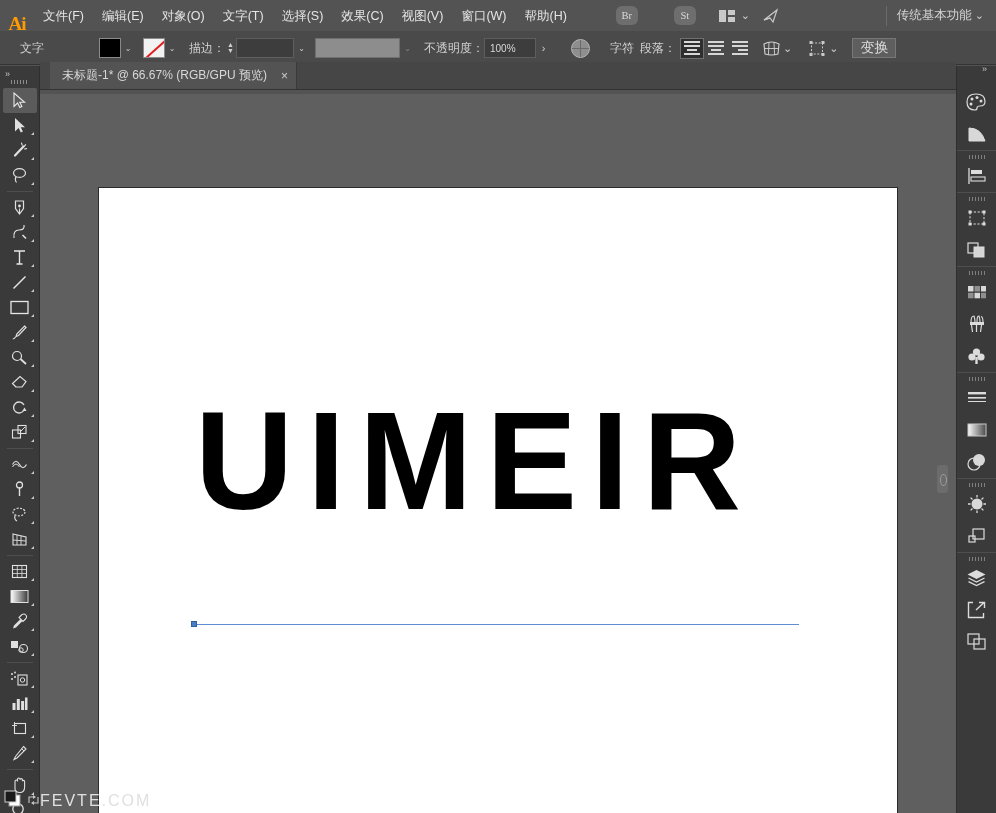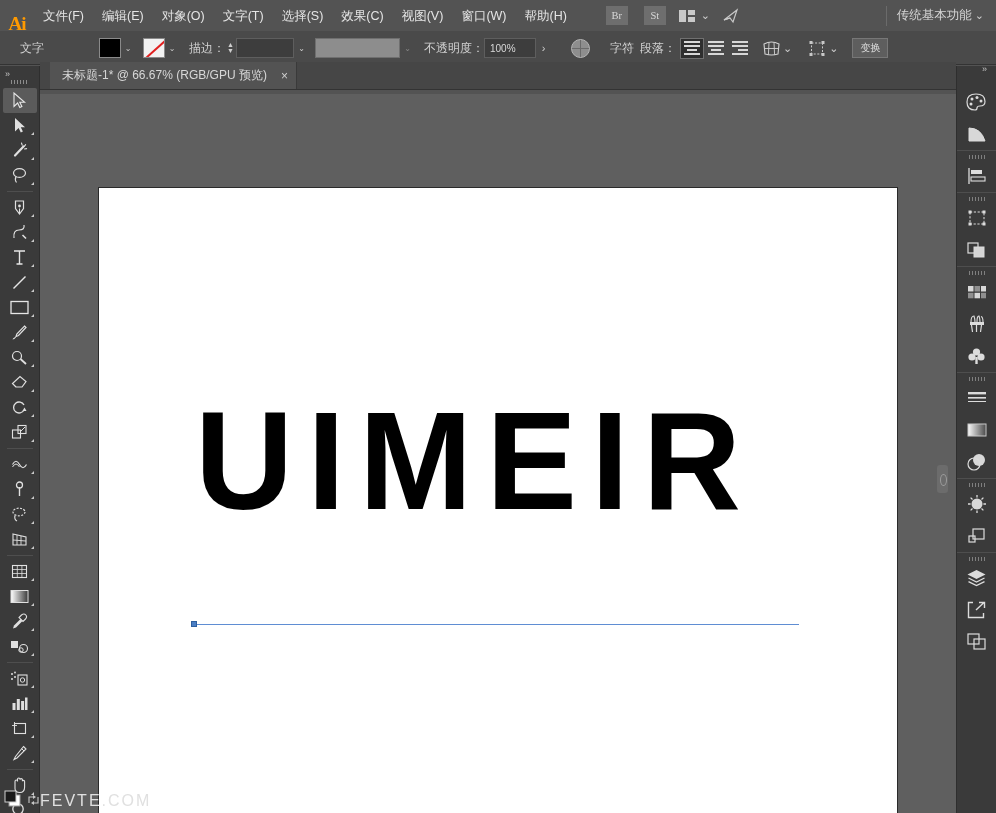--- a/index.html
+++ b/index.html
@@ -26,22 +26,22 @@
     font-family: "Liberation Serif", serif;
     letter-spacing: -1px;
     margin-top: 16px;
   }
   .menu-item {
     padding: 0 9px; height: 32px; line-height: 32px;
     color: #e5e5e5; font-size: 12.5px; white-space: nowrap;
   }
   .mb-spacer { flex: 1; }
   .mb-btn {
-    width: 22px; height: 19px; margin: 0 8px;
-    background: #6e6e6e; border-radius: 0;
+    width: 22px; height: 19px; margin: 0 18px;
+    background: #6e6e6e; border-radius: 6px;
     color: #d8d8d8; font-size: 10.5px;
     display: flex; align-items: center; justify-content: center;
     font-family: "Liberation Serif", serif;
   }
   .mb-icon { width: 26px; height: 22px; display: flex; align-items: center; justify-content: center; }
   .chev { color: #cfcfcf; font-size: 9px; margin-left: 1px; }
   .mb-sep { width: 1px; height: 20px; background: #6b6b6b; margin: 0 10px; }
   .workspace { color: #d6d6d6; font-size: 12.5px; padding-right: 2px; }
 
   
@@ -96,21 +96,21 @@
   .ob-round::after { left: 8px; top: 0; width: 1px; height: 19px; }
   .align-btn {
     width: 24px; height: 21px; display: flex; flex-direction: column;
     justify-content: center; align-items: center; gap: 2px;
   }
   .align-btn.active { background: #2f2f2f; border: 1px solid #707070; }
   .align-btn i { display: block; height: 2px; background: #d7d7d7; }
   .tool-icon-btn { width: 22px; height: 21px; display: flex; align-items: center; justify-content: center; }
   .xform-btn {
     height: 20px; padding: 4px 7px; background: #5e5e5e; border: 1px solid #777;
-    color: #dcdcdc; font-size: 10px; display: flex; align-items: center;
+    color: #dcdcdc; font-size: 14px; display: flex; align-items: center;
   }
 
   
   #tabbar {
     position: absolute; left: 40px; top: 62px; width: 916px; height: 28px;
     background: #464646; border-bottom: 1px solid #333;
     display: flex; align-items: flex-end;
   }
   #doctab {
     height: 27px; background: #535353;

